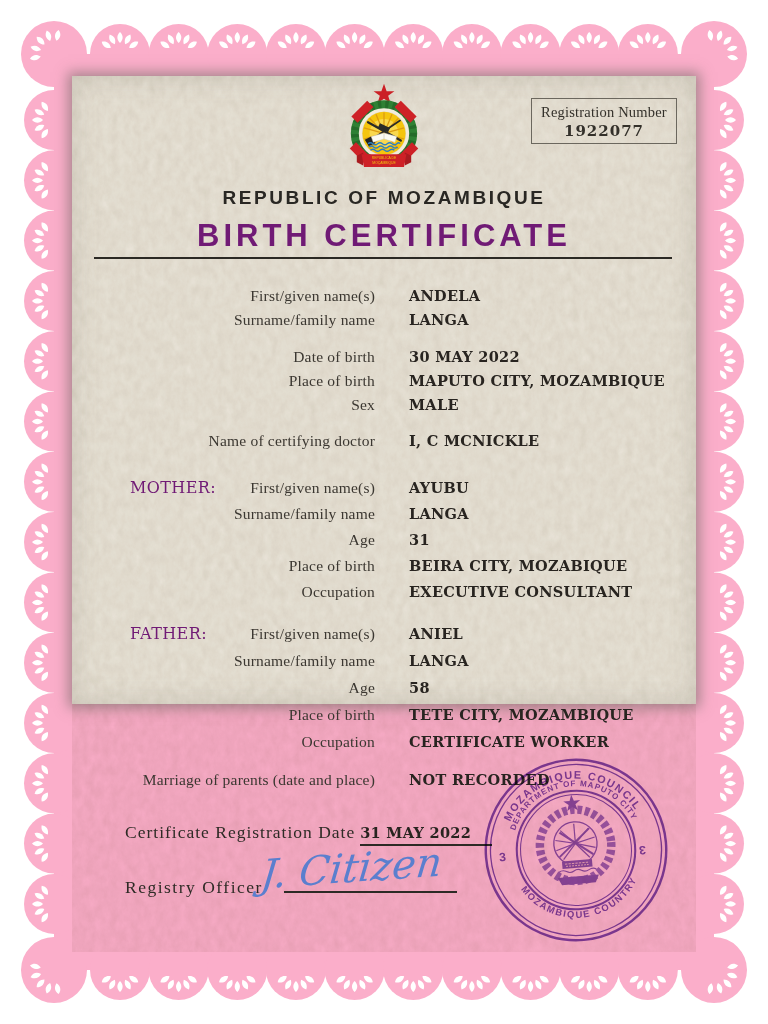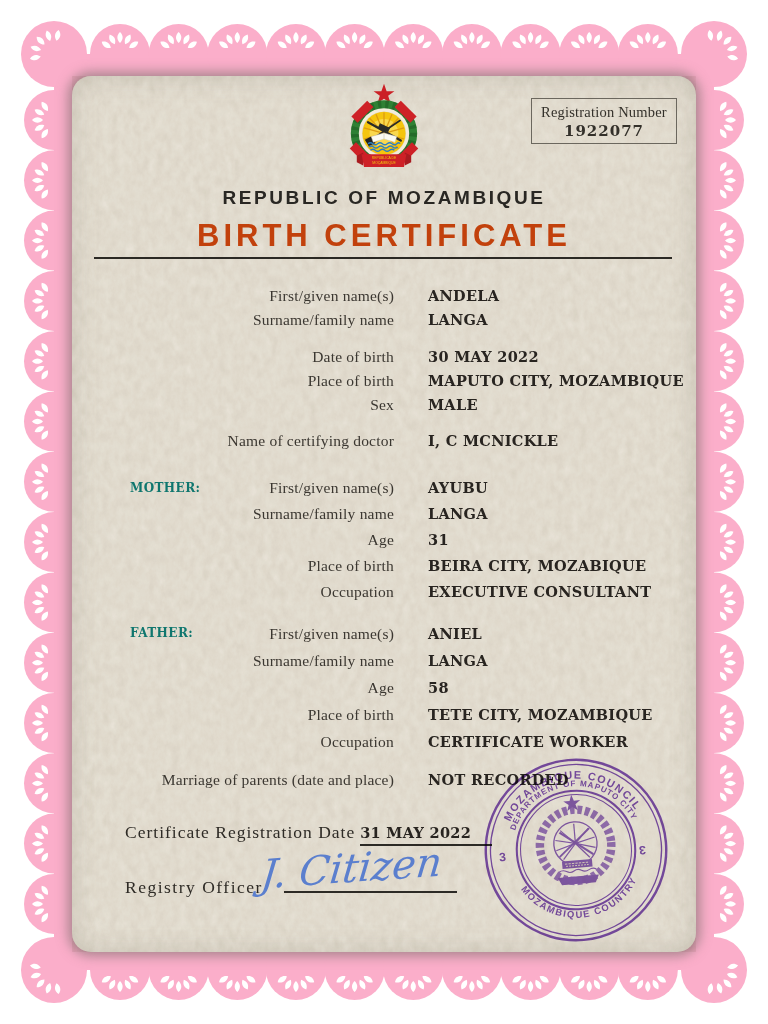--- a/index.html
+++ b/index.html
@@ -2,51 +2,50 @@
 <html><head>
 <meta charset="utf-8">
 <style>
   html,body{margin:0;padding:0;}
   body{
     width:768px;height:1024px;background:#ffffff;overflow:hidden;
     font-family:"Liberation Serif", serif;position:relative;
   }
   #lace{position:absolute;left:0;top:0;width:768px;height:1024px;}
   .paper{
-    position:absolute;left:72px;top:76px;width:624px;height:876px;
+    position:absolute;left:72px;top:76px;width:624px;height:628px;
     background:#ece7dc;
     box-shadow:0 0 12px 4px rgba(104,100,92,.55), inset 0 0 26px rgba(140,132,118,.28);
-    border-radius:19px;
   }
   .ptex{position:absolute;left:0;top:0;width:624px;height:876px;opacity:.5;mix-blend-mode:multiply;pointer-events:none;}
   .arms{position:absolute;left:264px;top:6px;width:96px;height:98px;}
   .regbox{
     position:absolute;left:459px;top:22px;width:144px;height:44px;
     border:1.5px solid #6b675e;text-align:center;color:#33302a;
   }
   .regbox .rb-label{display:block;font-size:14.5px;margin-top:5px;letter-spacing:.2px;}
   .regbox .rb-num{display:block;font-size:15px;font-weight:700;letter-spacing:1px;font-family:"DejaVu Serif",serif;margin-top:1px;}
   .country{
     position:absolute;top:111px;left:0;width:100%;text-align:center;
     font-family:"Liberation Sans",sans-serif;font-weight:600;font-size:19px;
     letter-spacing:2.6px;color:#292723;
   }
   .doctitle{
     position:absolute;top:142px;left:0;width:100%;text-align:center;
     font-family:"Liberation Sans",sans-serif;font-weight:700;font-size:31px;
-    letter-spacing:4px;color:#c2410c;
+    letter-spacing:4px;color:#701a75;
   }
   .rule{position:absolute;top:181px;left:22px;width:578px;border-bottom:2px solid #2b2924;}
   .rows{position:absolute;top:208px;left:0;width:100%;}
   .row{display:flex;align-items:baseline;line-height:24px;height:24px;position:relative;}
-  .flabel{width:303px;text-align:right;font-size:15.5px;color:#3b3731;letter-spacing:.2px;padding-left:19px;}
+  .flabel{width:303px;text-align:right;font-size:15.5px;color:#3b3731;letter-spacing:.2px;}
   .fvalue{margin-left:34px;font-family:"DejaVu Serif",serif;font-weight:700;font-size:14.5px;color:#282420;letter-spacing:.3px;}
   .section{
     position:absolute;left:58px;top:0;font-family:"DejaVu Serif",serif;
-    font-weight:700;font-size:12px;color:#0f766e;letter-spacing:.4px;
+    font-weight:400;font-size:16px;color:#701a75;letter-spacing:.4px;
   }
   .gap13{height:13px;} .gap12{height:12px;} .gap22{height:22px;} .gap15{height:15px;}
   .m .row{height:26px;line-height:26px;}
   .f .row{height:27px;line-height:27px;}
   .regdate{position:absolute;top:746px;left:53px;display:flex;align-items:baseline;color:#2e2b26;}
   .regdate .big-label{font-size:17.5px;letter-spacing:1px;}
   .dateline{
     display:inline-block;width:132px;margin-left:5px;border-bottom:2px solid #2c2a25;
     text-align:left;font-family:"DejaVu Serif",serif;font-weight:700;font-size:14.5px;
     letter-spacing:.3px;padding-bottom:3px;color:#282420;

